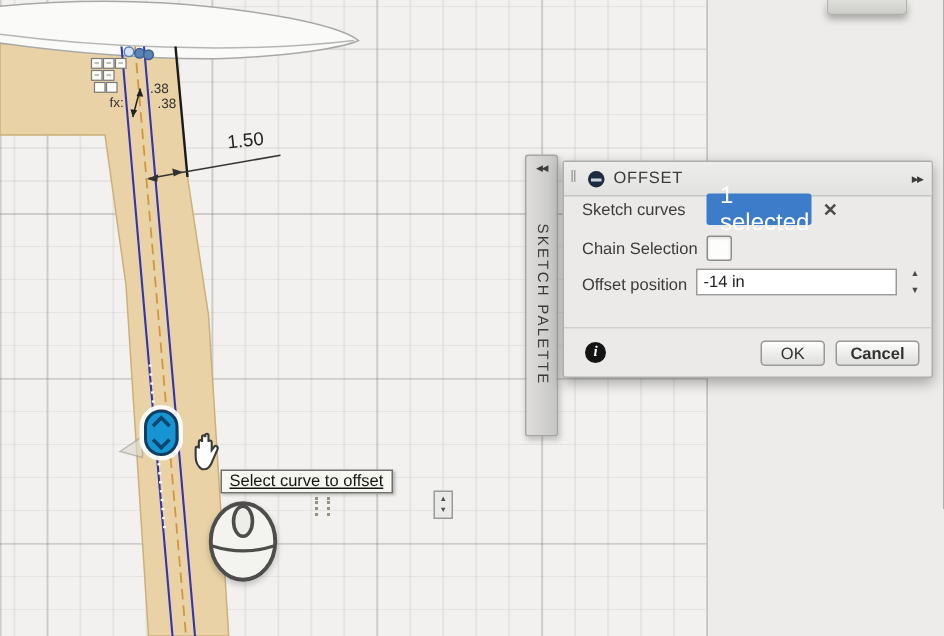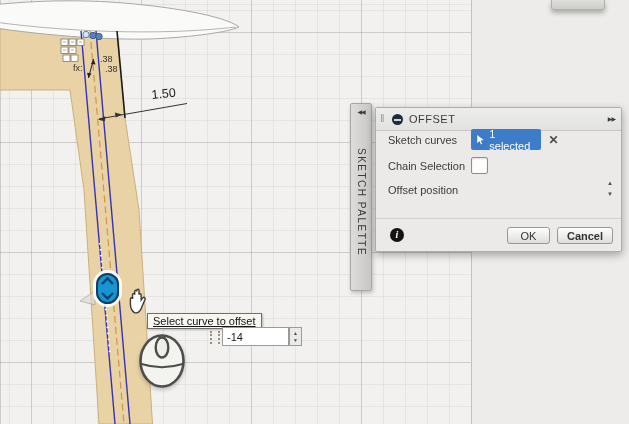--- a/index.html
+++ b/index.html
@@ -40,21 +40,21 @@
     background:linear-gradient(#ededeb,#e2e2e0);border-bottom:1px solid #c6c6c4;}
   .dlg-grip{position:absolute;left:4px;top:4px;color:#9a9a98;font-size:11px;}
   .offset-cmd-icon{position:absolute;left:16px;top:6px;width:11px;height:11px;border-radius:50%;
     background:#1d2b3f;}
   .offset-cmd-icon:after{content:"";position:absolute;left:2px;top:5px;width:7px;height:2px;background:#cfd6de;}
   .dlg-title{position:absolute;left:33px;top:5px;letter-spacing:.5px;color:#3b3b3b;}
   .dlg-expand{position:absolute;right:6px;top:7px;font-size:6px;color:#3c3c3a;letter-spacing:-1px;cursor:default;}
   .dlg-label{position:absolute;left:12px;}
   .chip{position:absolute;left:95px;top:21px;width:70px;height:21px;background:#3d7cc9;
     border-radius:2px;color:#fff;display:flex;align-items:center;gap:4px;padding:0 5px;box-sizing:border-box;cursor:default;}
-  .chip span{font-size:11px;}
+  .chip span{font-size:16px;}
   .chip-x{position:absolute;left:171px;top:26px;width:13px;height:13px;color:#4c4c4a;
     font-size:12px;font-weight:bold;line-height:13px;text-align:center;cursor:default;}
   .checkbox{position:absolute;left:95px;top:49px;width:15px;height:15px;background:#fdfdfc;
     border:1px solid #8d8d8b;border-radius:2px;box-shadow:inset 0 1px 2px rgba(0,0,0,.12);}
   .dlg-input{position:absolute;left:88px;top:71px;width:134px;height:18px;border:1px solid #9b9b99;
     background:#fff;font-size:11px;padding:0 4px;box-sizing:border-box;font-family:"Liberation Sans",sans-serif;color:#222;}
   .dlg-spin{position:absolute;left:228px;top:72px;width:12px;height:18px;display:flex;flex-direction:column;
     align-items:center;justify-content:space-between;}
   .spin-glyph{font-size:6px;color:#4c4c4a;line-height:7px;cursor:default;}
   .dlg-sep{position:absolute;left:0;right:0;top:110px;border-top:1px solid #cfcfcd;}
@@ -148,21 +148,20 @@
   </svg>
 
   <div class="top-slab"></div>
 
   <svg class="hand-cursor" width="26" height="30" viewBox="0 0 24 28">
     <path d="M8 26 C5 24 4 21 4 18 L4 13 C4 11.5 6 11.5 6 13 L6 9 C6 7.5 8 7.5 8 9 L8 6 C8 4.5 10 4.5 10 6 L10 5 C10 3.5 12 3.5 12 5 L12 9 C12 7.8 14 7.8 14 9.3 L14 14 L15.5 12 C16.5 10.8 18.3 12 17.6 13.6 L14.8 20 C13.6 23.4 12 26 9.5 26 Z" fill="#ffffff" stroke="#3a3a3a" stroke-width="1.3"></path>
   </svg>
 
   <div class="tooltip">Select curve to offset</div>
   <div class="fl-grip"></div>
-  <input class="fl-input" readonly="" value="-14" style="">
   <div class="fl-spin">
     <span class="spin-glyph" style="font-size:5px">▲</span>
     <span class="spin-glyph" style="font-size:5px">▼</span>
   </div>
 
   <svg class="mouse-hint" width="50" height="60" viewBox="0 0 50 60">
     <ellipse cx="25" cy="28" rx="21.5" ry="25.5" fill="#f3f3f0" stroke="#4d4d4b" stroke-width="2.6"></ellipse>
     <path d="M4.5,31 Q25,37.5 45.5,31" fill="none" stroke="#4d4d4b" stroke-width="2.2"></path>
     <ellipse cx="25" cy="14.5" rx="6.3" ry="10" fill="#ededea" stroke="#4d4d4b" stroke-width="2.4"></ellipse>
   </svg>
@@ -186,20 +185,21 @@
         <path d="M1 0 L1 10 L3.6 7.6 L5.2 11.2 L7 10.4 L5.4 6.8 L9 6.4 Z" fill="#fff" stroke="#2a5d96" stroke-width="0.5"></path>
       </svg>
       <span>1 selected</span>
     </div>
     <span class="chip-x">✕</span>
 
     <span class="dlg-label" style="top:52px">Chain Selection</span>
     <div class="checkbox"></div>
 
     <span class="dlg-label" style="top:76px">Offset position</span>
+    <input class="dlg-input" readonly="" value="-14 in" style="">
     <div class="dlg-spin">
       <span class="spin-glyph">▲</span>
       <span class="spin-glyph">▼</span>
     </div>
 
     <div class="dlg-sep"></div>
     <div class="info-icon">i</div>
     <button class="btn btn-ok">OK</button>
     <button class="btn btn-cancel">Cancel</button>
   </div>

